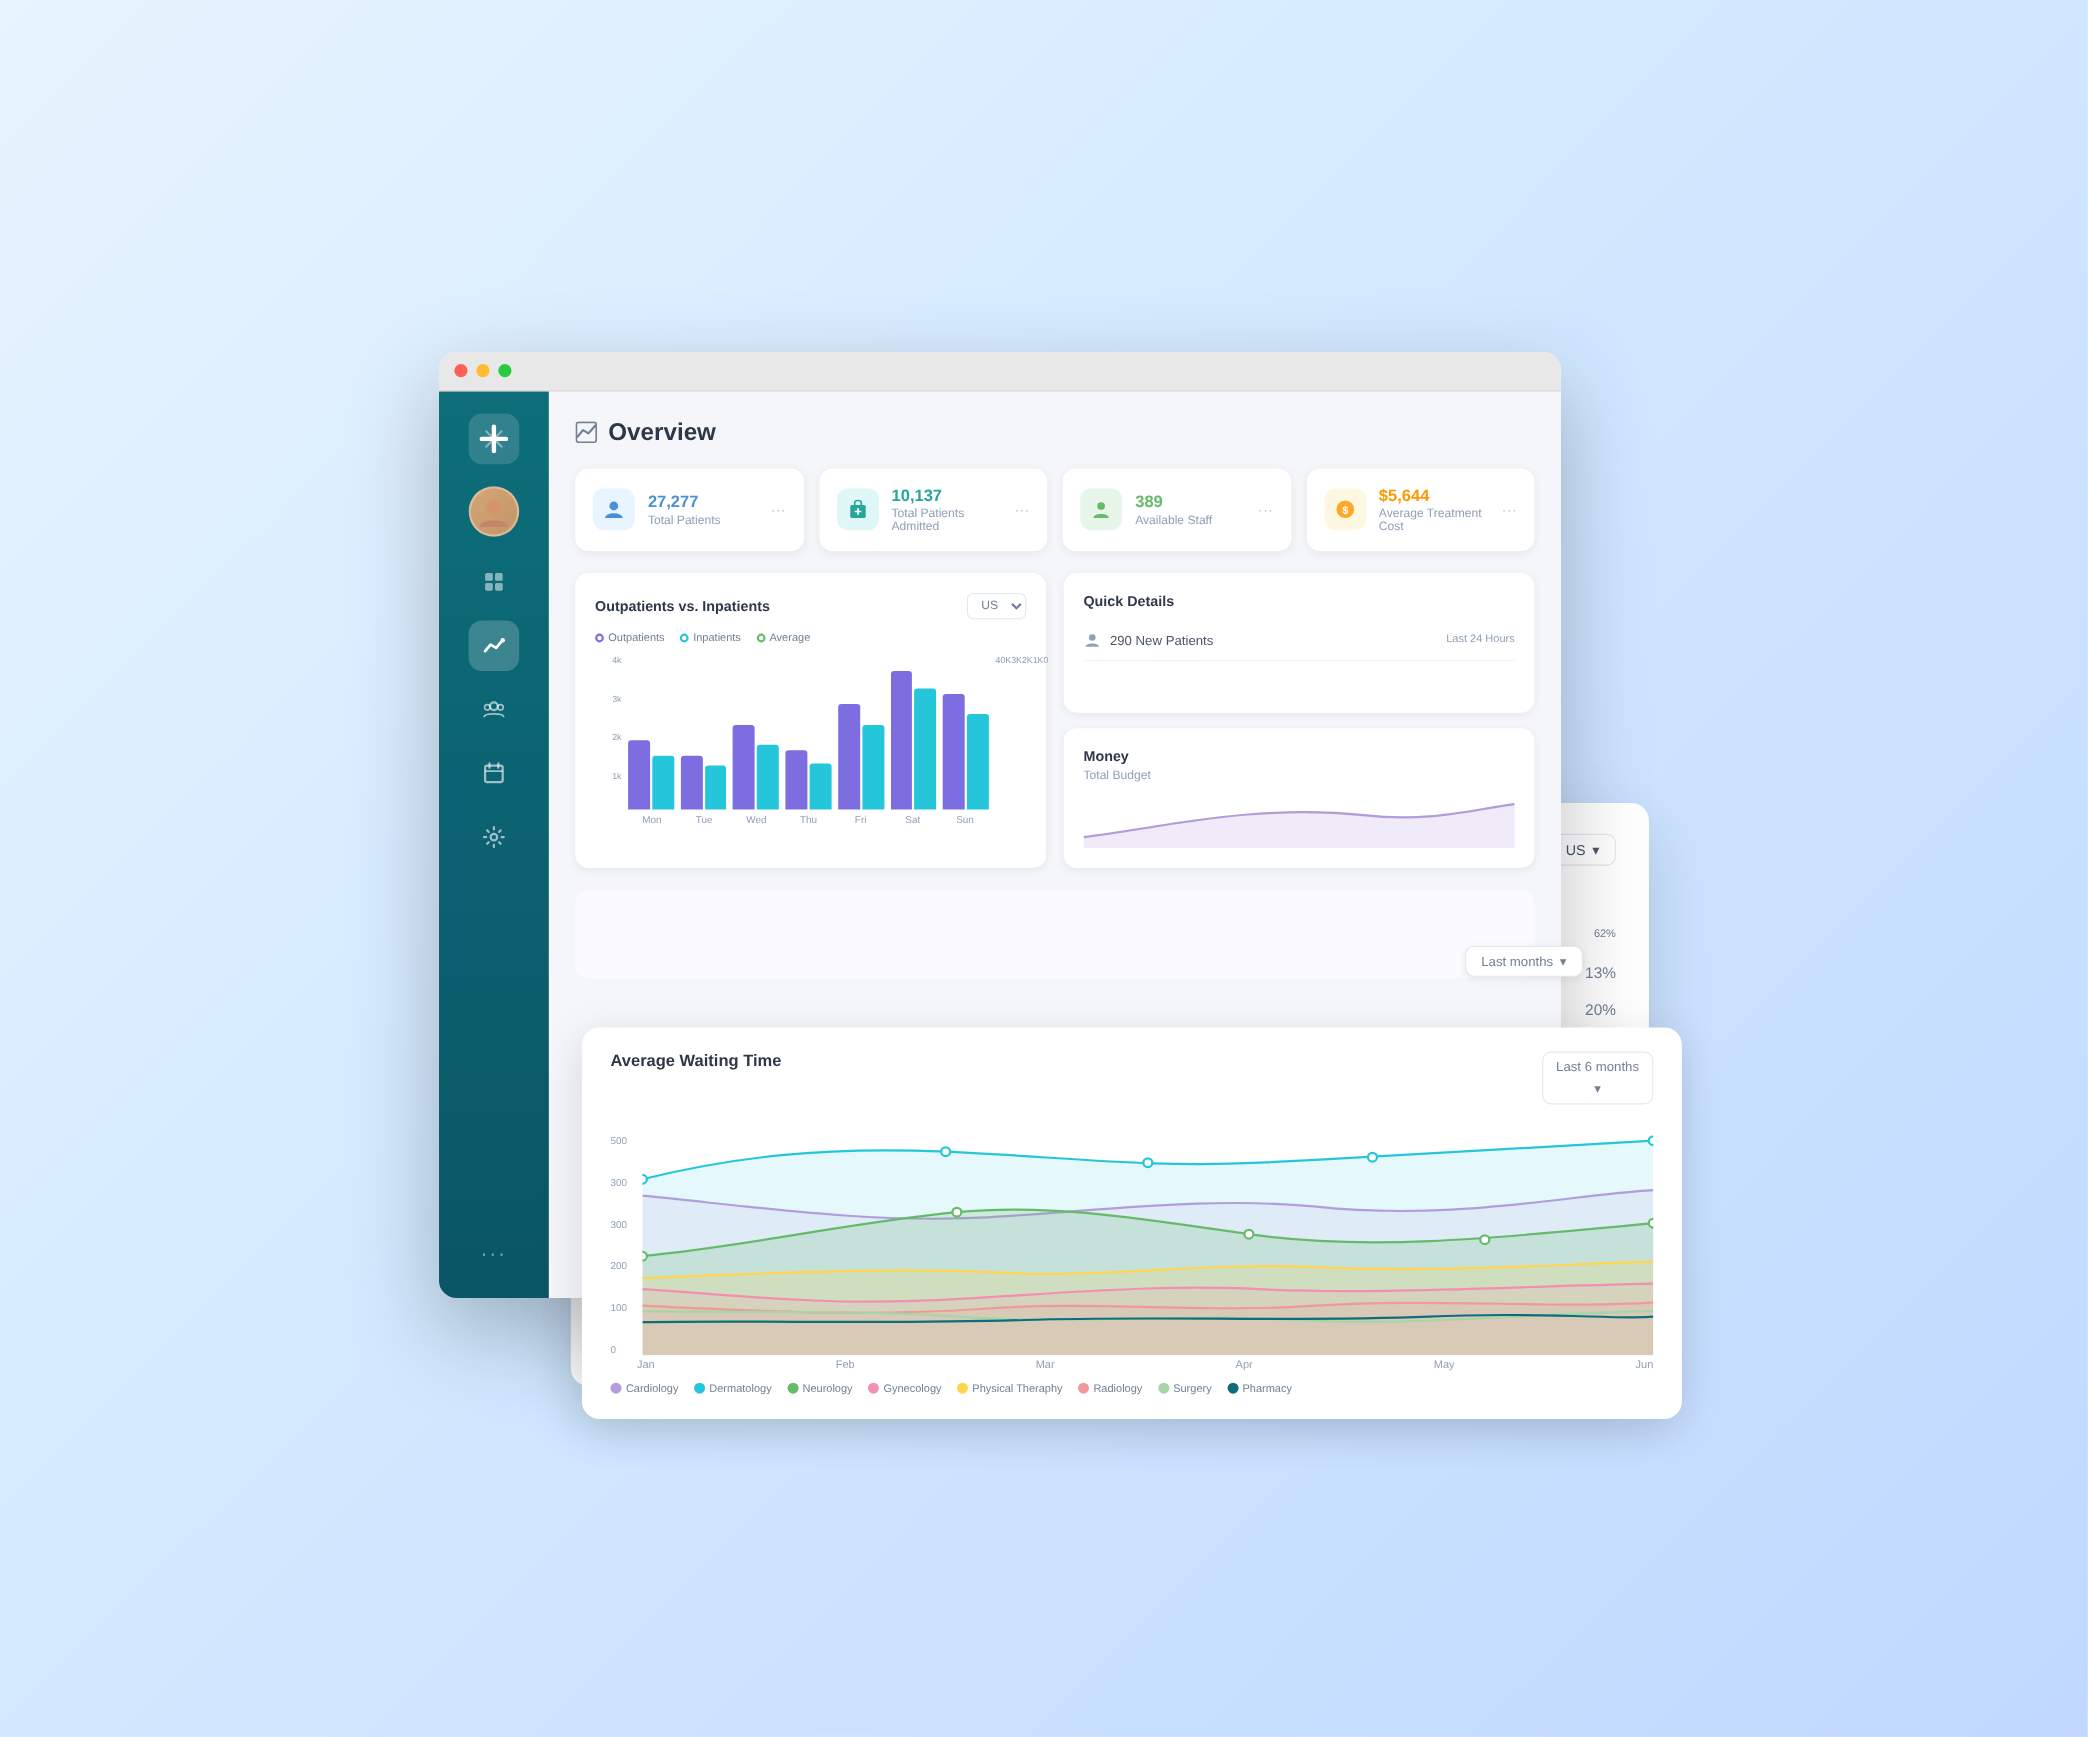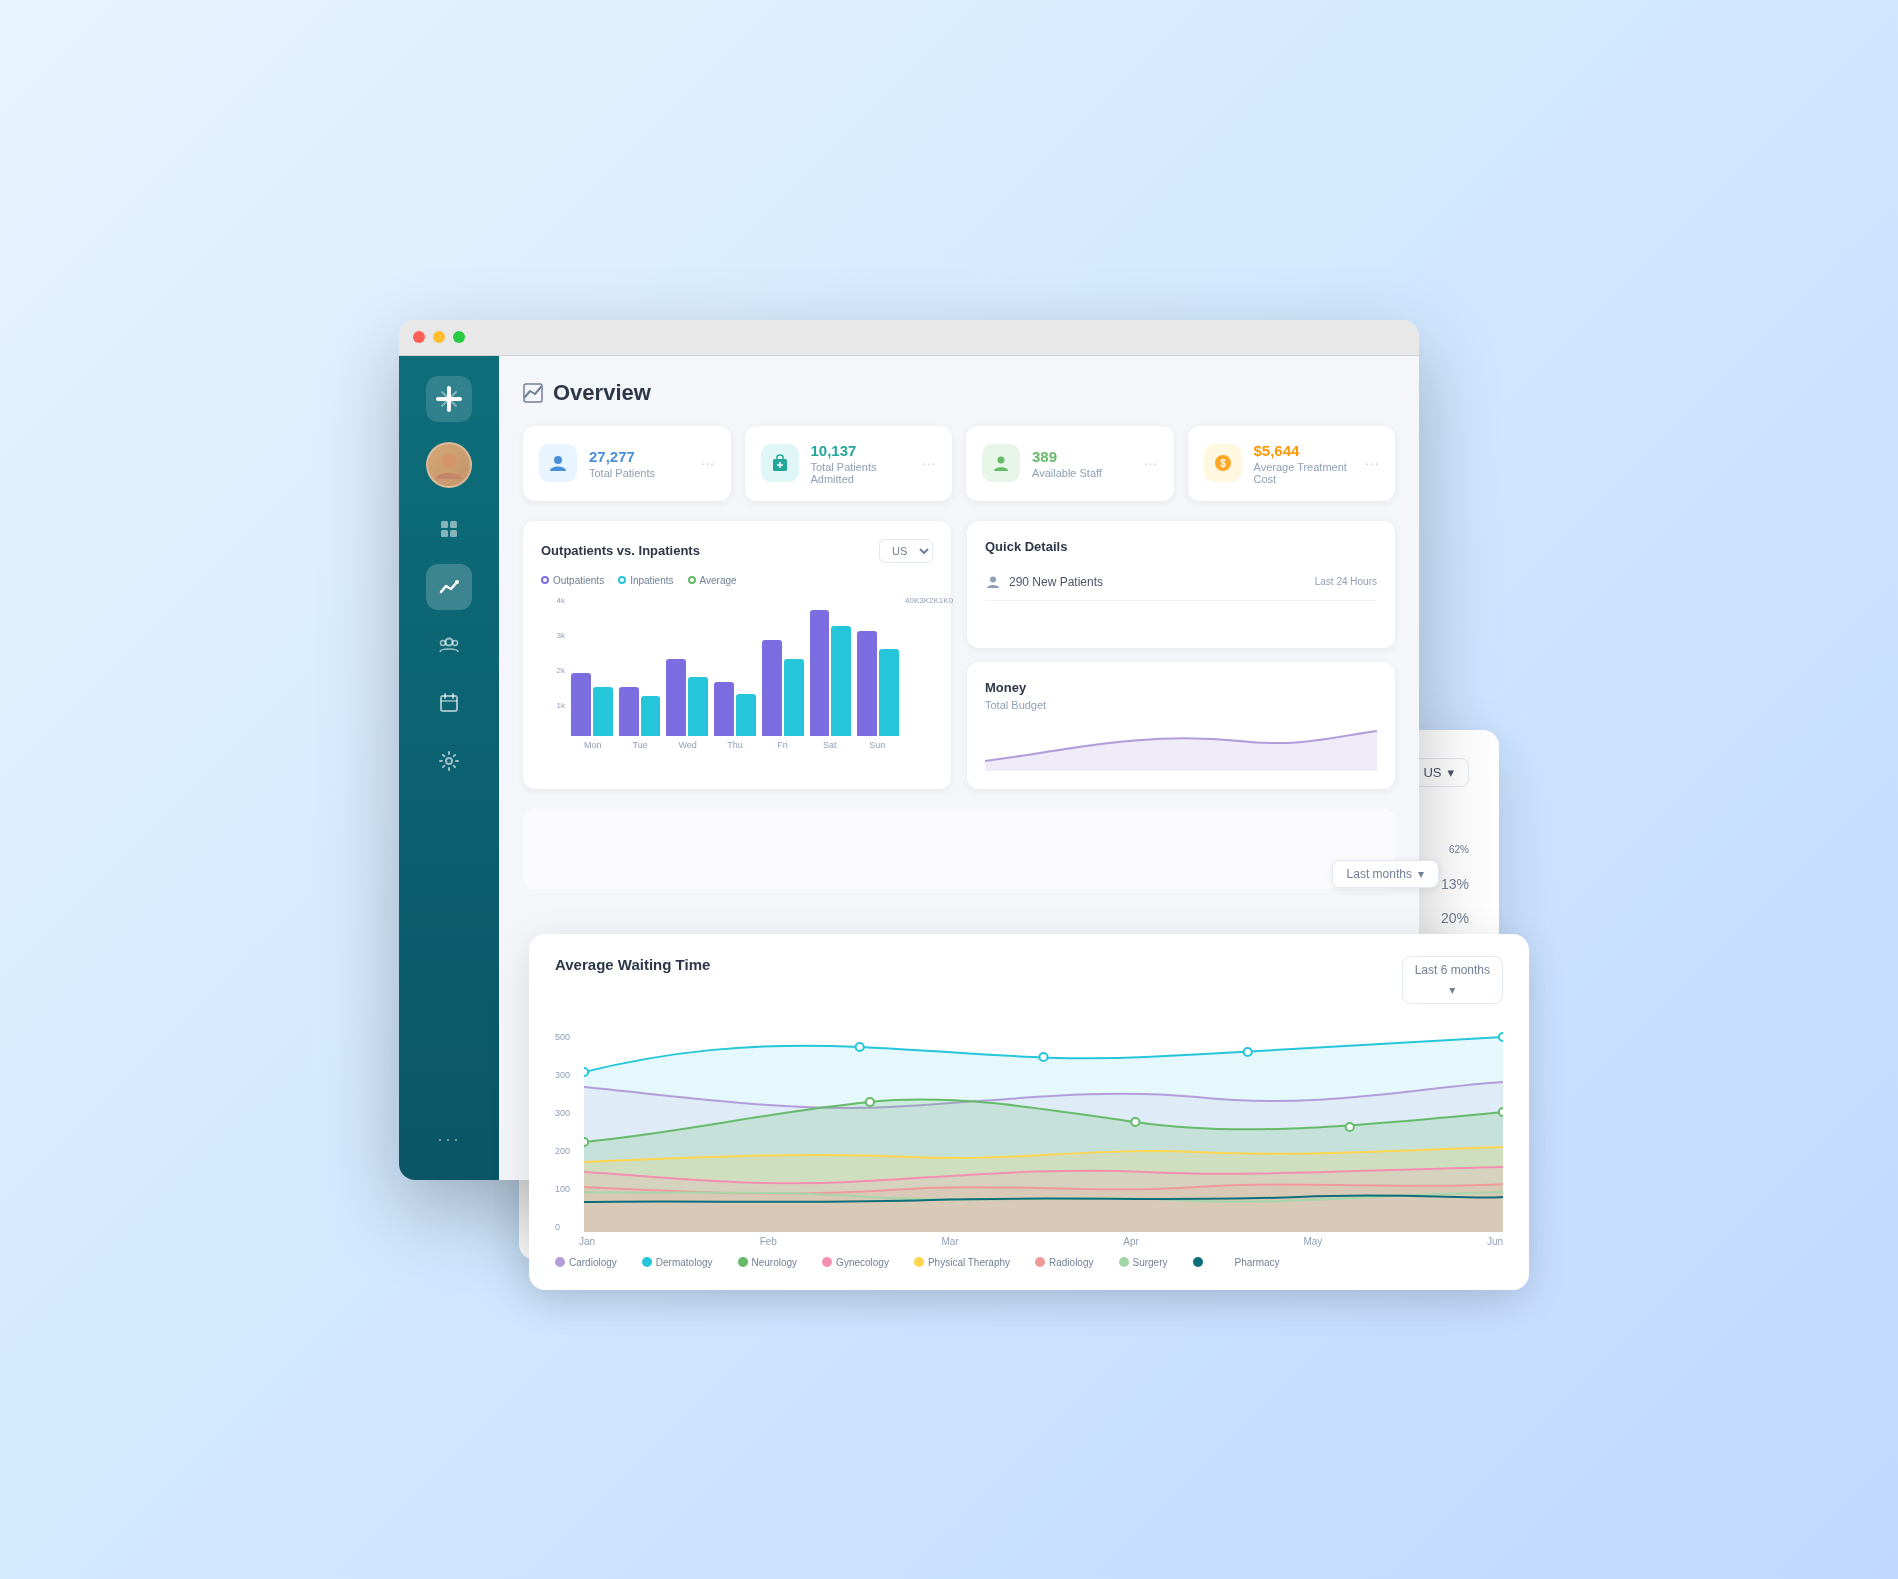--- a/index.html
+++ b/index.html
@@ -403,21 +403,21 @@
 
     <div style="display:flex; justify-content:space-between; margin-left:24px; margin-top:4px;">
       <span style="font-size:10px; color:#90a0b7;">Jan</span>
       <span style="font-size:10px; color:#90a0b7;">Feb</span>
       <span style="font-size:10px; color:#90a0b7;">Mar</span>
       <span style="font-size:10px; color:#90a0b7;">Apr</span>
       <span style="font-size:10px; color:#90a0b7;">May</span>
       <span style="font-size:10px; color:#90a0b7;">Jun</span>
     </div>
 
-    <div style="display:flex; flex-wrap:wrap; gap:25px; margin-top:10px;">
+    <div style="display:flex; flex-wrap:wrap; gap:14px; margin-top:10px;">
       <div style="display:flex;align-items:center;gap:4px;">
         <div style="width:10px;height:10px;border-radius:50%;background:#b39ddb;"></div>
         <span style="font-size:10px;color:#718096;">Cardiology</span>
       </div>
       <div style="display:flex;align-items:center;gap:4px;">
         <div style="width:10px;height:10px;border-radius:50%;background:#26c6da;"></div>
         <span style="font-size:10px;color:#718096;">Dermatology</span>
       </div>
       <div style="display:flex;align-items:center;gap:4px;">
         <div style="width:10px;height:10px;border-radius:50%;background:#66bb6a;"></div>
@@ -434,21 +434,21 @@
       <div style="display:flex;align-items:center;gap:4px;">
         <div style="width:10px;height:10px;border-radius:50%;background:#ef9a9a;"></div>
         <span style="font-size:10px;color:#718096;">Radiology</span>
       </div>
       <div style="display:flex;align-items:center;gap:4px;">
         <div style="width:10px;height:10px;border-radius:50%;background:#a5d6a7;"></div>
         <span style="font-size:10px;color:#718096;">Surgery</span>
       </div>
       <div style="display:flex;align-items:center;gap:4px;">
         <div style="width:10px;height:10px;border-radius:50%;background:#0d6e7a;"></div>
-        <span style="font-size:10px;color:#718096;margin-left:28px;">Pharmacy</span>
+        <span style="font-size:10px;color:#718096;">Pharmacy</span>
       </div>
     </div>
   </div>
 
   <div class="window-front">
 
     <div class="mac-titlebar">
       <div class="mac-dot red"></div>
       <div class="mac-dot yellow"></div>
       <div class="mac-dot green"></div>

